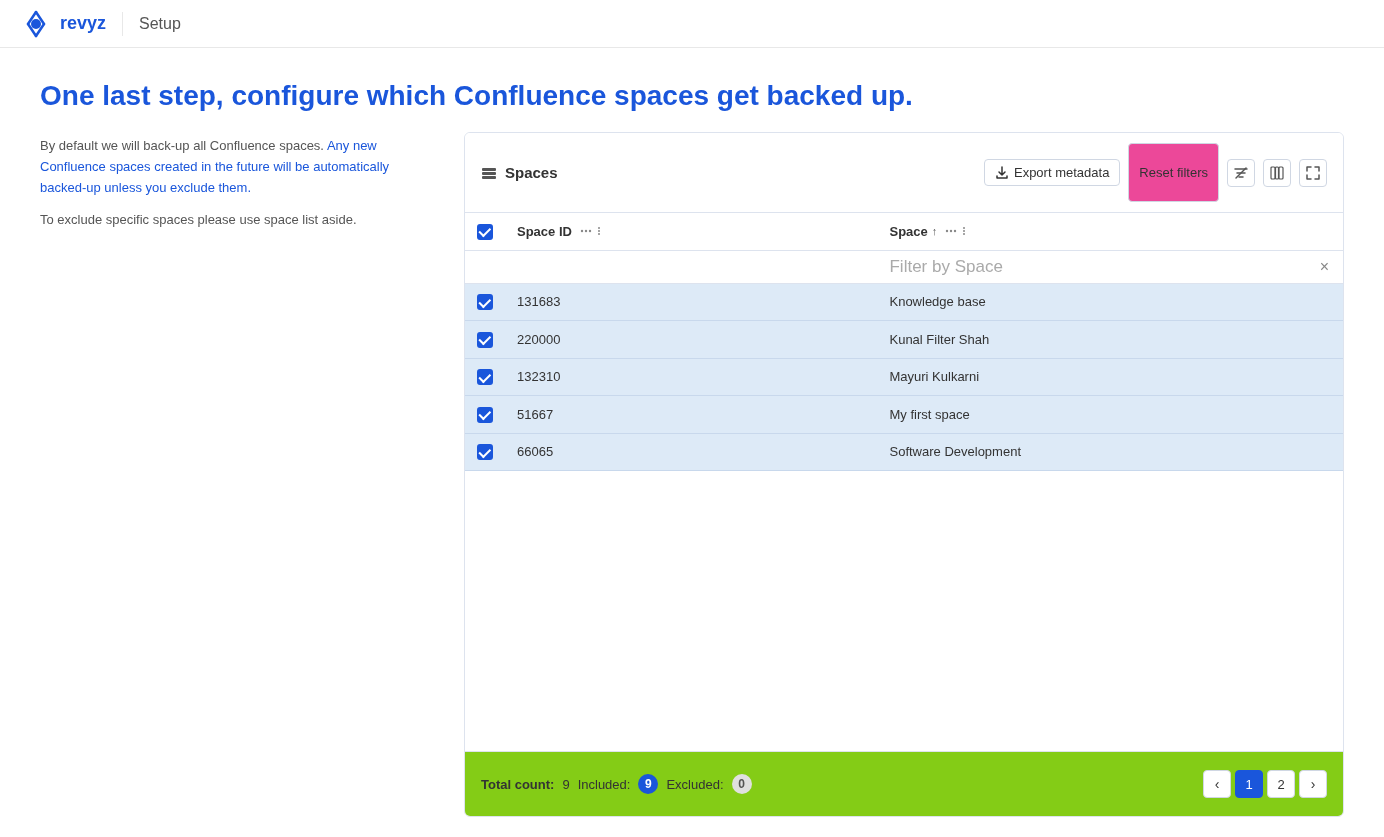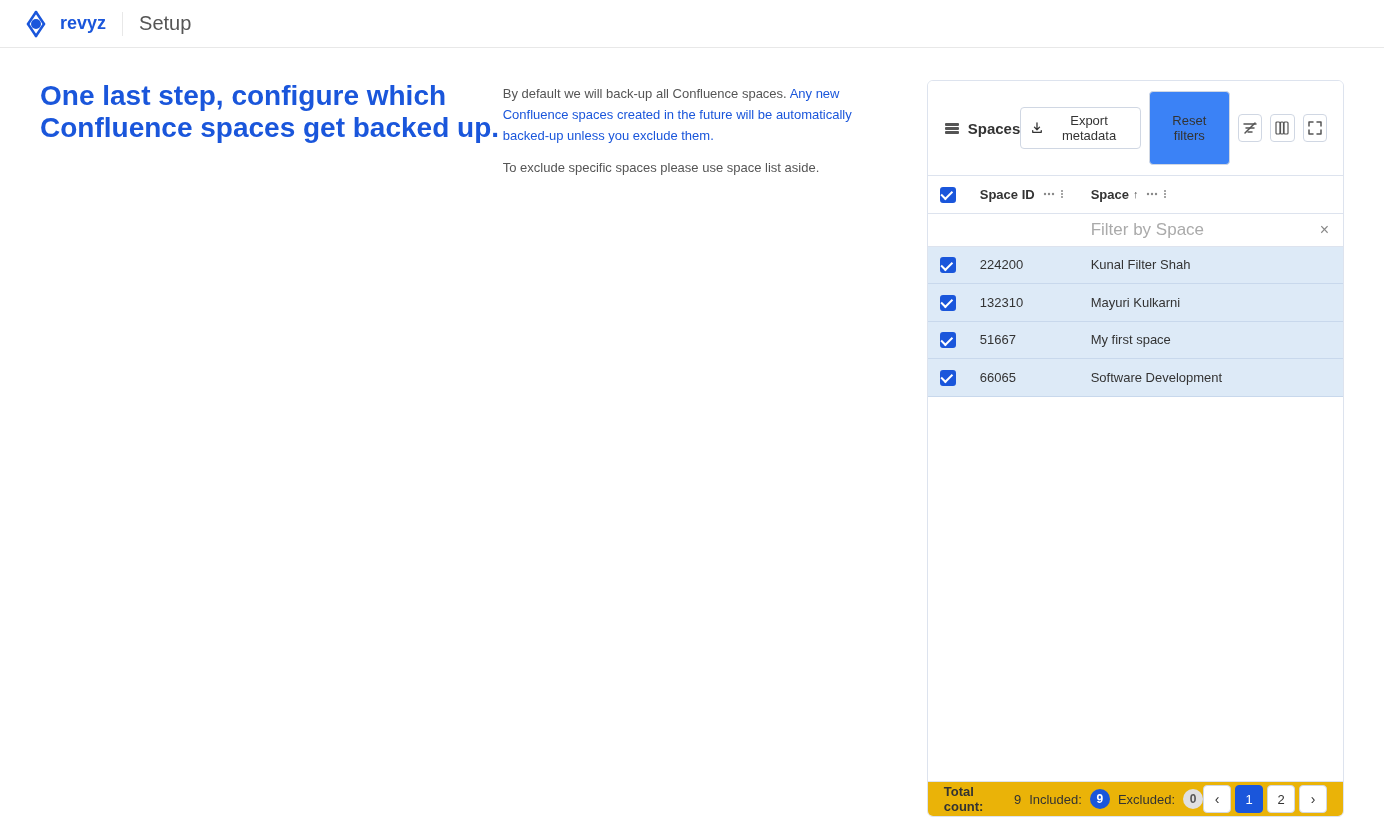--- a/index.html
+++ b/index.html
@@ -29,28 +29,28 @@
       color: #1a56db;
     }
     .header-divider {
       width: 1px;
       height: 24px;
       background: #e8e8e8;
       margin-right: 16px;
     }
     .header-setup {
       color: #555;
-      font-size: 20px;
+      font-size: 16px;
       text-align: right;
     }
 
     
     .main {
       display: flex;
-      flex-direction: row;
+      flex-direction: column;
       padding: 32px 40px 20px 40px;
       height: calc(837px - 48px);
     }
     .page-title {
       font-size: 28px;
       font-weight: 600;
       color: #1a56db;
       margin-bottom: 20px;
     }
     .content-area {
@@ -115,21 +115,21 @@
       border-radius: 4px;
       background: #fff;
       cursor: pointer;
       font-size: 13px;
       color: #333;
     }
     .reset-btn {
       padding: 21px 10px;
       border: 1px solid #d0d7e3;
       border-radius: 4px;
-      background: #3b82f6;
+      background: #ec4899;
       cursor: pointer;
       font-size: 13px;
       color: #333;
     }
     .toolbar-icon-btn {
       width: 28px;
       height: 28px;
       display: flex;
       align-items: center;
       justify-content: center;
@@ -250,23 +250,23 @@
       border-bottom: 2px solid #fff;
       transform: rotate(-45deg) translateY(-1px);
       display: block;
     }
 
     
     .table-footer {
       display: flex;
       align-items: center;
       justify-content: space-between;
-      padding: 2px 16px;
+      padding: 18px 16px;
       border-top: 1px solid #dde3ee;
-      background: #eab308;
+      background: #84cc16;
       font-size: 13px;
       color: #333;
     }
     .footer-stats {
       display: flex;
       align-items: center;
       gap: 8px;
     }
     .footer-badge {
       display: inline-flex;
@@ -442,25 +442,32 @@
               <td></td>
               <td>
                 <div class="filter-input-wrapper">
                   <input type="text" class="filter-input" placeholder="Filter by Space" style="">
                   <button class="filter-clear-btn">×</button>
                 </div>
               </td>
             </tr>
           </thead>
           <tbody id="table-body">
+          <tr>
+      <td class="checkbox-col">
+        <div class="checkbox-custom"></div>
+      </td>
+      <td>131683</td>
+      <td>Knowledge base</td>
+    </tr>
               <tr>
       <td class="checkbox-col">
         <div class="checkbox-custom"></div>
       </td>
-      <td>224200</td>
+      <td>220000</td>
       <td>Kunal Filter Shah</td>
     </tr>
               <tr>
       <td class="checkbox-col">
         <div class="checkbox-custom"></div>
       </td>
       <td>132310</td>
       <td>Mayuri Kulkarni</td>
     </tr>
               <tr>

